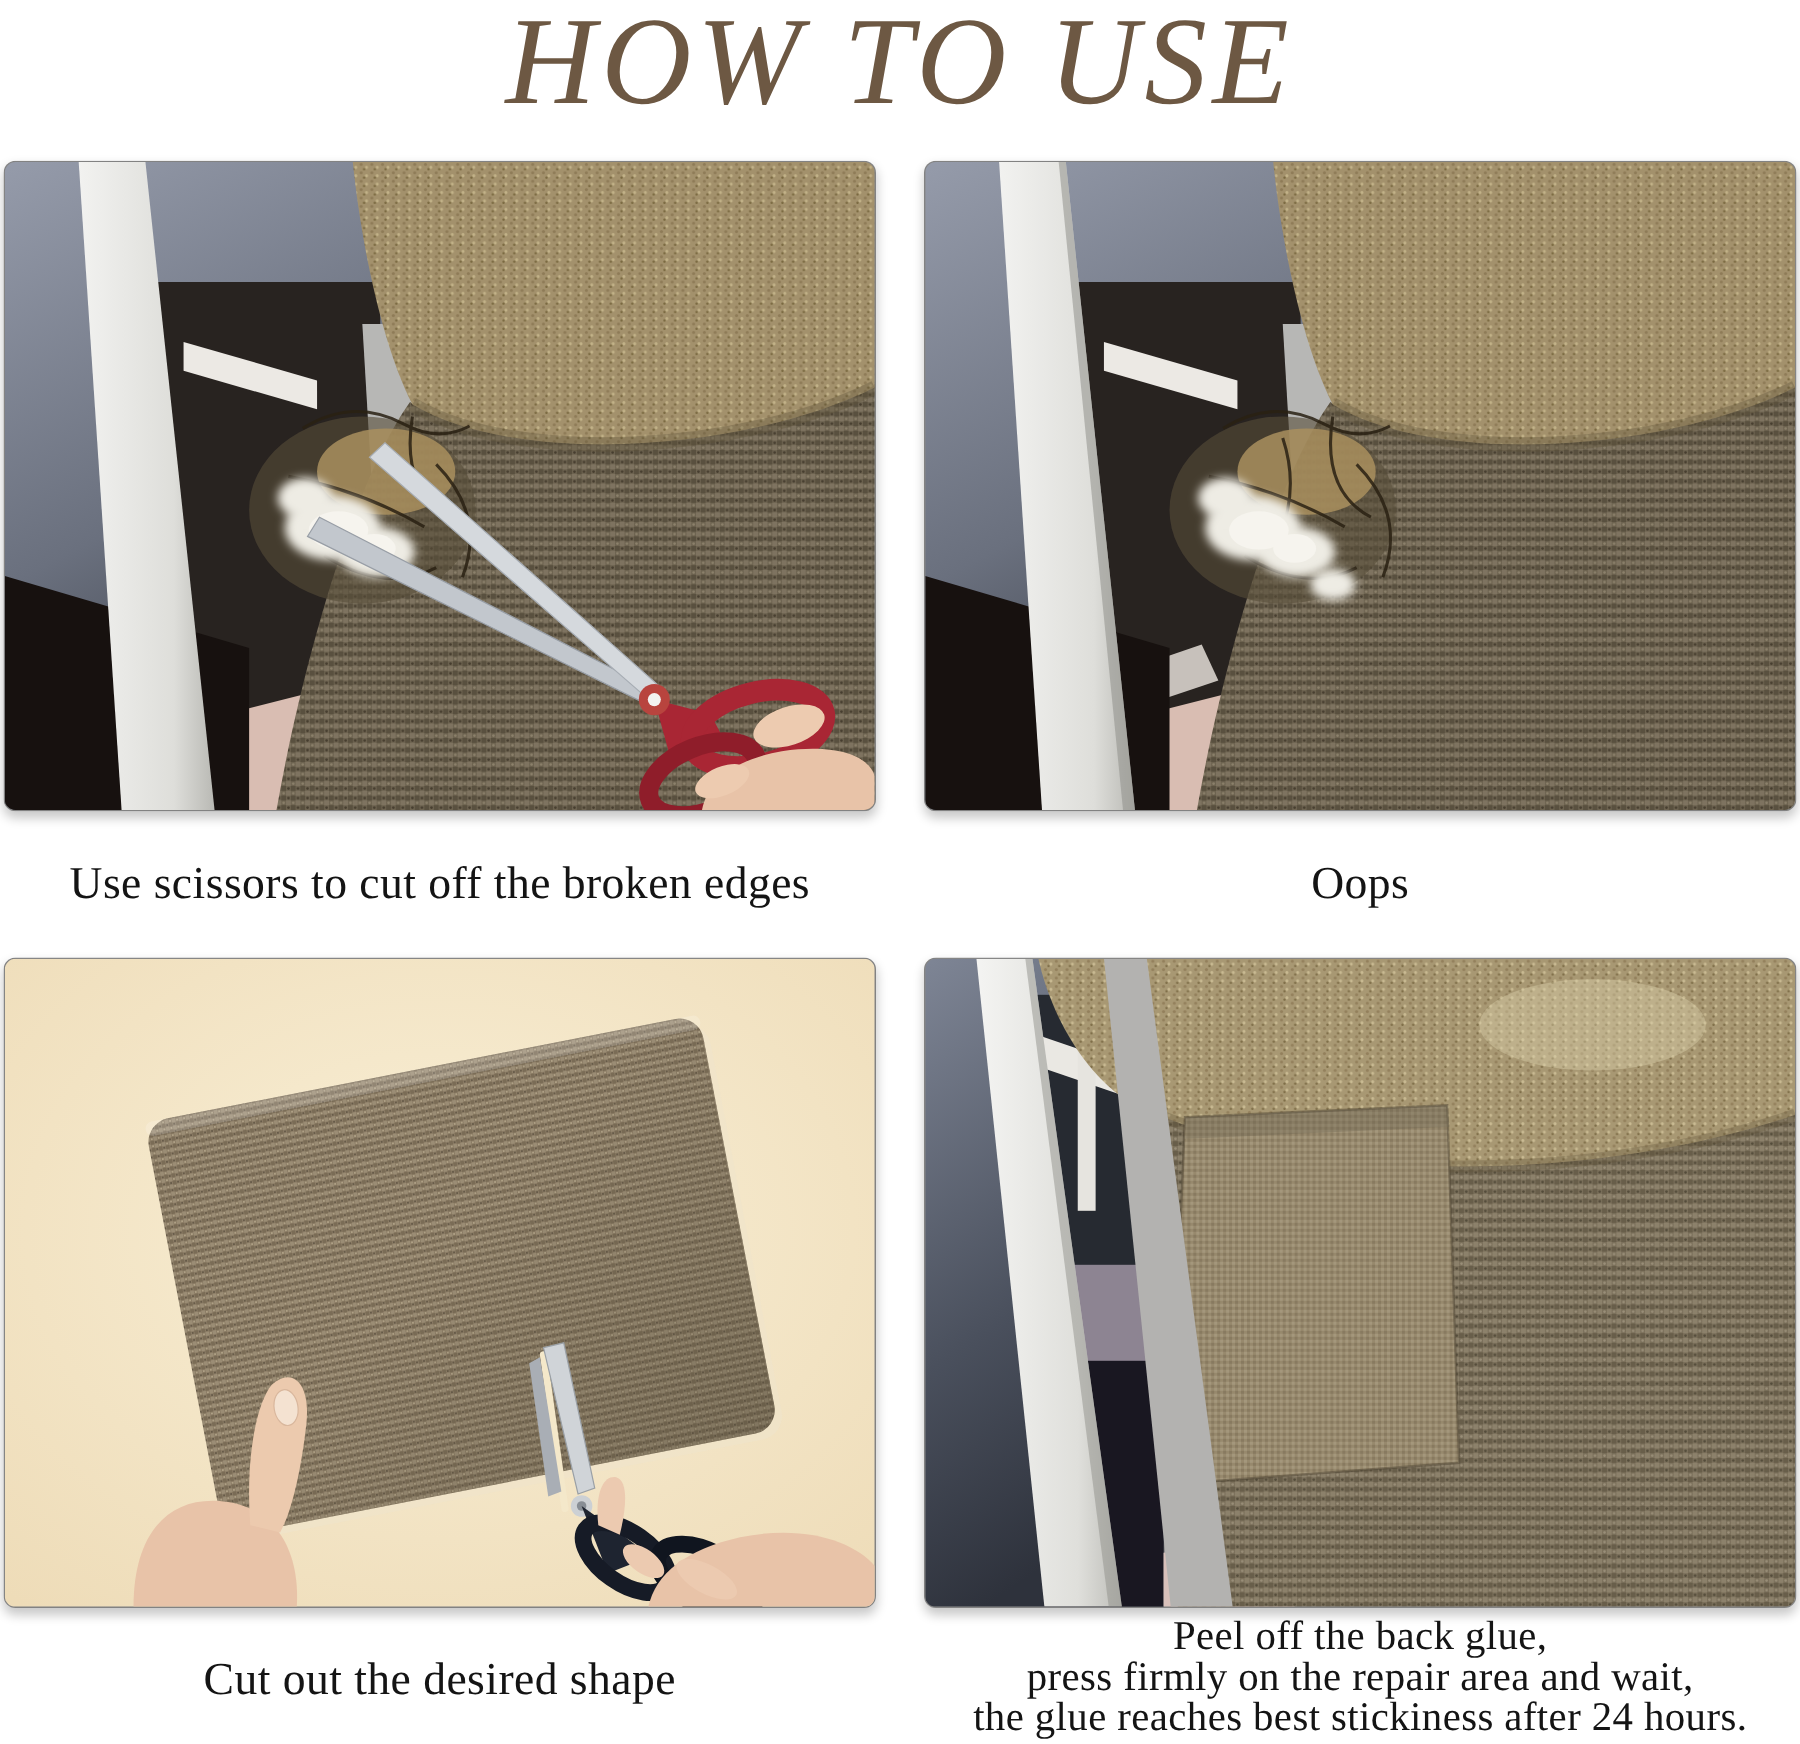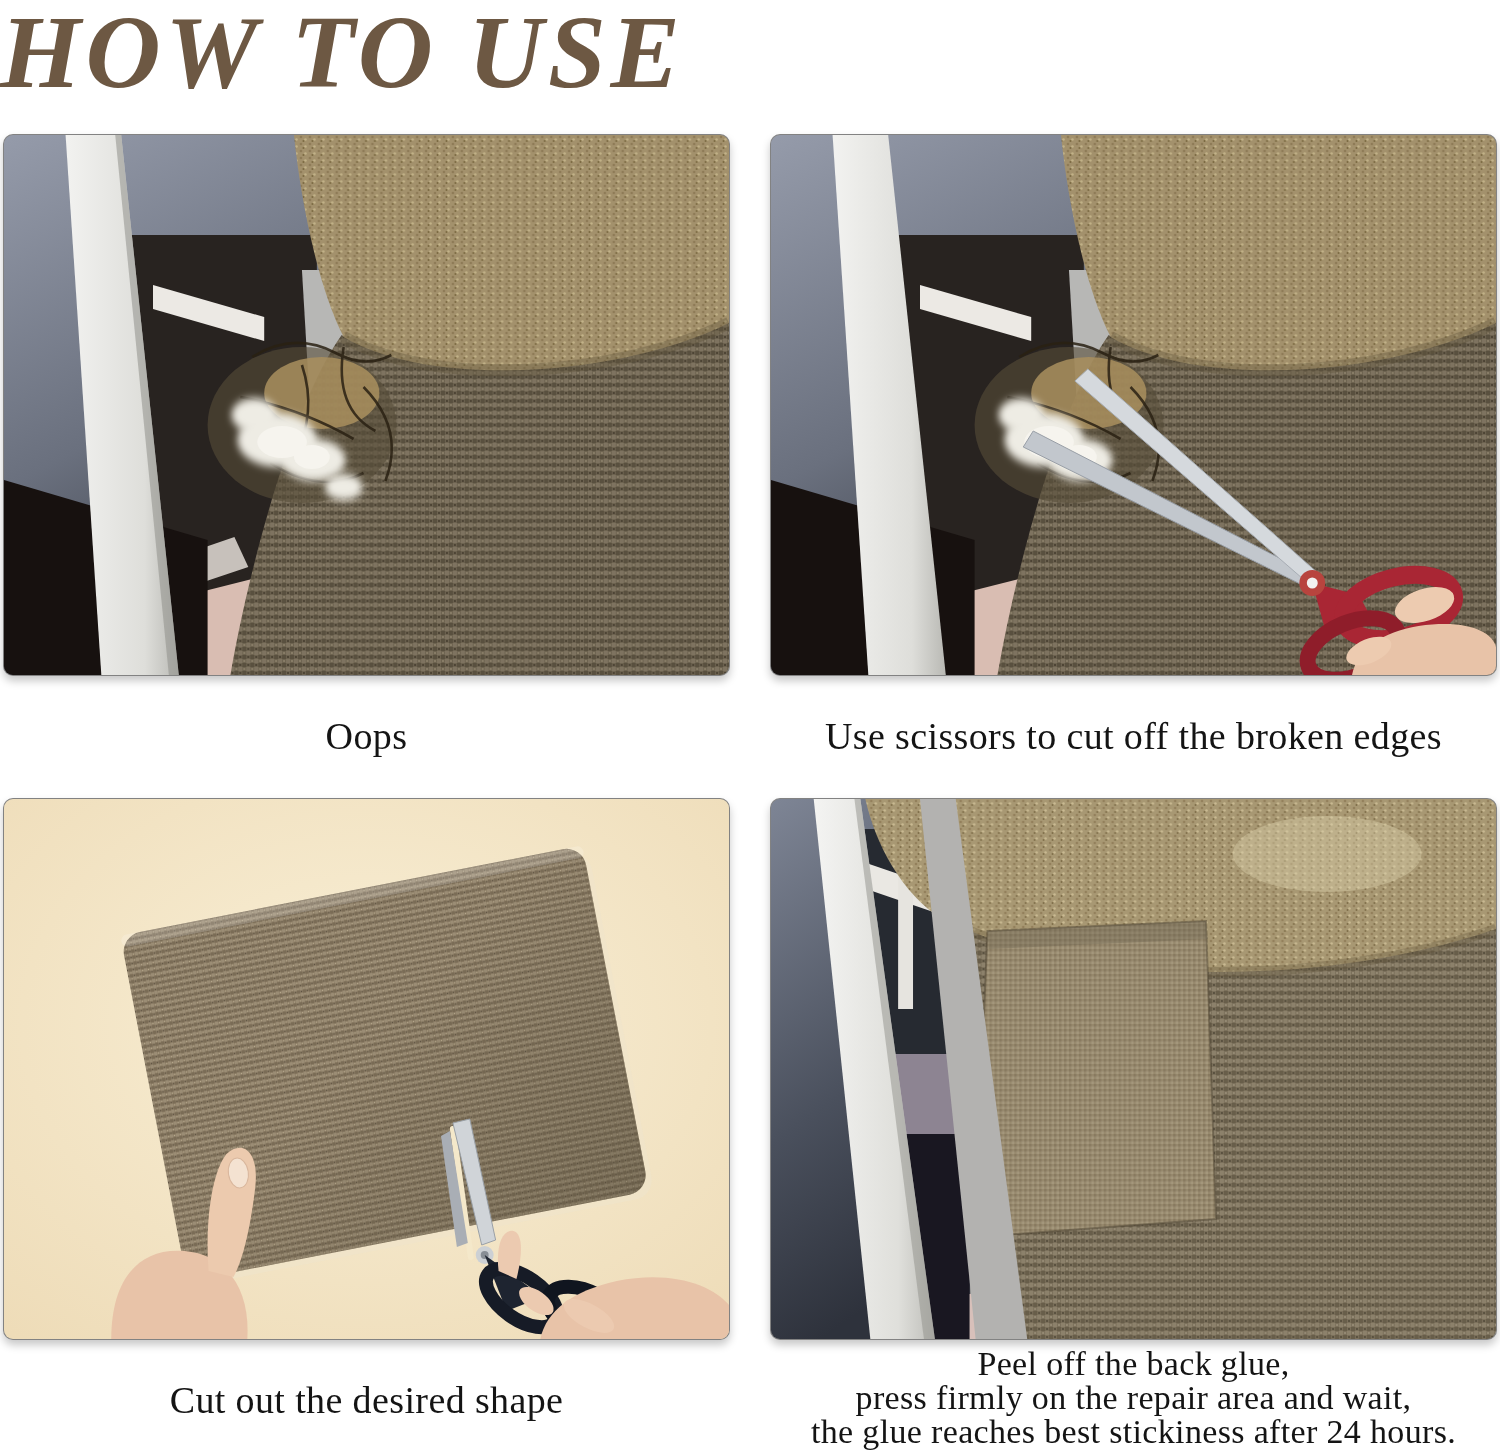--- a/index.html
+++ b/index.html
@@ -1,22 +1,22 @@
 <!DOCTYPE html>
 <html><head>
 <meta charset="utf-8">
 <style>
   html,body{margin:0;padding:0;background:#ffffff;}
   body{width:1500px;font-family:"Liberation Serif", serif;color:#151515;}
   .page{width:1500px;min-height:1453px;background:#fff;}
   .title{
     margin:4px 0 0 0;
-    text-align:left;
+    text-align:center;
     font-style:italic;
-    font-weight:bold;
+    font-weight:normal;
     font-size:104px;
     line-height:0.92;
     letter-spacing:0.045em;
     color:#6d5843;
   }
   .grid{
     display:grid;
     grid-template-columns:1fr 1fr;
     column-gap:40px;
     padding:0 3px;
@@ -52,88 +52,20 @@
 <div class="page">
 
   <h1 class="title">HOW TO USE</h1>
 
   <div class="grid">
 
     <figure class="step" style="margin:0">
       <div class="photo">
         <svg viewBox="0 0 730 540" preserveAspectRatio="none">
           <defs>
-            <linearGradient id="s1wall" x1="0" y1="0" x2="0.3" y2="1">
-              <stop offset="0" stop-color="#959baa"></stop>
-                <stop offset="0.6" stop-color="#6a707e"></stop>
-                <stop offset="1" stop-color="#3c4049"></stop>
-            </linearGradient>
-            <linearGradient id="s1post" x1="0" y1="0" x2="1" y2="0">
-              <stop offset="0" stop-color="#f2f2f0"></stop>
-                <stop offset="0.7" stop-color="#dededa"></stop>
-                <stop offset="1" stop-color="#b9b9b4"></stop>
-            </linearGradient>
-            <pattern id="s1side" width="8" height="8" patternUnits="userSpaceOnUse">
-              <rect width="8" height="8" fill="#6d6350"></rect>
-              <rect width="4" height="4" fill="#59503f"></rect>
-              <rect x="4" y="4" width="4" height="4" fill="#7e7360"></rect>
-              <circle cx="6" cy="2" r="1.1" fill="#453c2e"></circle>
-              <circle cx="2" cy="6" r="1.1" fill="#8d826c"></circle>
-            </pattern>
-            <pattern id="s1cush" width="9" height="7" patternUnits="userSpaceOnUse">
-              <rect width="9" height="7" fill="#a3916c"></rect>
-              <circle cx="2" cy="2" r="1.3" fill="#8e7b57"></circle>
-              <circle cx="6.5" cy="4.5" r="1.3" fill="#c2b288"></circle>
-              <circle cx="4.5" cy="6" r="1" fill="#79683f"></circle>
-            </pattern>
-            <filter id="s1blur" x="-50%" y="-50%" width="200%" height="200%">
-                <feGaussianBlur stdDeviation="4"></feGaussianBlur>
-              </filter>
-          </defs>
-          <rect x="0" y="0" width="320" height="540" fill="url(#s1wall)"></rect>
-          <rect x="115" y="100" width="200" height="360" fill="#282320"></rect>
-          <polygon points="150,150 262,182 262,206 150,174" fill="#ece9e4"></polygon>
-          <polygon points="150,430 232,402 246,432 156,462" fill="#d8d3cc" opacity="0.9"></polygon>
-          <polygon points="138,472 305,430 335,540 138,540" fill="#d9bdb2"></polygon>
-          <polygon points="0,345 205,405 205,540 0,540" fill="#17110f"></polygon>
-          <polygon points="300,135 352,135 372,540 324,540" fill="#b7b7b5"></polygon>
-          <polygon points="62,0 118,0 176,540 98,540" fill="url(#s1post)"></polygon>
-          <polygon points="112,0 118,0 176,540 166,540" fill="#8f8f8a" opacity="0.55"></polygon>
-
-          <path d="M340,200 C430,252 620,240 730,185 L730,540 L228,540 C250,415 295,262 340,200 Z" fill="url(#s1side)"></path>
-          <path d="M292,0 L730,0 L730,188 C620,242 430,254 342,202 C315,150 298,60 292,0 Z" fill="url(#s1cush)"></path>
-          <path d="M342,202 C430,254 620,242 730,188" fill="none" stroke="#5f5339" stroke-width="12" opacity="0.35"></path>
-
-          <ellipse cx="300" cy="290" rx="95" ry="78" fill="#564c39" opacity="0.6"></ellipse>
-          <ellipse cx="320" cy="258" rx="58" ry="36" fill="#a98f5e" opacity="0.85"></ellipse>
-          <g stroke="#2a2113" stroke-width="2.6" fill="none" opacity="0.85">
-            <path d="M250,222 q42,-26 84,-4 q30,16 56,2"></path>
-            <path d="M342,212 q-10,62 32,84"></path>
-            <path d="M268,328 q52,32 94,10"></path>
-            <path d="M362,252 q42,42 22,94"></path>
-            <path d="M238,262 q62,12 114,42"></path>
-            <path d="M300,230 q16,48 -8,92"></path>
-          </g>
-          <g>
-            <ellipse cx="275" cy="305" rx="40" ry="27" fill="#eeece4" filter="url(#s1blur)"></ellipse>
-            <ellipse cx="312" cy="325" rx="32" ry="21" fill="#eeece4" filter="url(#s1blur)"></ellipse>
-            <ellipse cx="252" cy="280" rx="23" ry="17" fill="#eeece4" filter="url(#s1blur)"></ellipse>
-            <ellipse cx="342" cy="352" rx="19" ry="13" fill="#eeece4" filter="url(#s1blur)"></ellipse>
-            <ellipse cx="280" cy="307" rx="25" ry="16" fill="#f6f4ee"></ellipse>
-            <ellipse cx="310" cy="322" rx="18" ry="12" fill="#f6f4ee"></ellipse>
-          </g>
-        </svg>
-      </div>
-      <figcaption class="cap">Oops</figcaption>
-    </figure>
-
-    <figure class="step" style="margin:0">
-      <div class="photo">
-        <svg viewBox="0 0 730 540" preserveAspectRatio="none">
-          <defs>
             <linearGradient id="s2wall" x1="0" y1="0" x2="0.3" y2="1">
               <stop offset="0" stop-color="#959baa"></stop>
                 <stop offset="0.6" stop-color="#6a707e"></stop>
                 <stop offset="1" stop-color="#3c4049"></stop>
             </linearGradient>
             <linearGradient id="s2post" x1="0" y1="0" x2="1" y2="0">
               <stop offset="0" stop-color="#f2f2f0"></stop>
                 <stop offset="0.7" stop-color="#dededa"></stop>
                 <stop offset="1" stop-color="#b9b9b4"></stop>
             </linearGradient>
@@ -197,20 +129,88 @@
           </g>
         </svg>
       </div>
       <figcaption class="cap">Use scissors to cut off the broken edges</figcaption>
     </figure>
 
     <figure class="step" style="margin:0">
       <div class="photo">
         <svg viewBox="0 0 730 540" preserveAspectRatio="none">
           <defs>
+            <linearGradient id="s1wall" x1="0" y1="0" x2="0.3" y2="1">
+              <stop offset="0" stop-color="#959baa"></stop>
+                <stop offset="0.6" stop-color="#6a707e"></stop>
+                <stop offset="1" stop-color="#3c4049"></stop>
+            </linearGradient>
+            <linearGradient id="s1post" x1="0" y1="0" x2="1" y2="0">
+              <stop offset="0" stop-color="#f2f2f0"></stop>
+                <stop offset="0.7" stop-color="#dededa"></stop>
+                <stop offset="1" stop-color="#b9b9b4"></stop>
+            </linearGradient>
+            <pattern id="s1side" width="8" height="8" patternUnits="userSpaceOnUse">
+              <rect width="8" height="8" fill="#6d6350"></rect>
+              <rect width="4" height="4" fill="#59503f"></rect>
+              <rect x="4" y="4" width="4" height="4" fill="#7e7360"></rect>
+              <circle cx="6" cy="2" r="1.1" fill="#453c2e"></circle>
+              <circle cx="2" cy="6" r="1.1" fill="#8d826c"></circle>
+            </pattern>
+            <pattern id="s1cush" width="9" height="7" patternUnits="userSpaceOnUse">
+              <rect width="9" height="7" fill="#a3916c"></rect>
+              <circle cx="2" cy="2" r="1.3" fill="#8e7b57"></circle>
+              <circle cx="6.5" cy="4.5" r="1.3" fill="#c2b288"></circle>
+              <circle cx="4.5" cy="6" r="1" fill="#79683f"></circle>
+            </pattern>
+            <filter id="s1blur" x="-50%" y="-50%" width="200%" height="200%">
+                <feGaussianBlur stdDeviation="4"></feGaussianBlur>
+              </filter>
+          </defs>
+          <rect x="0" y="0" width="320" height="540" fill="url(#s1wall)"></rect>
+          <rect x="115" y="100" width="200" height="360" fill="#282320"></rect>
+          <polygon points="150,150 262,182 262,206 150,174" fill="#ece9e4"></polygon>
+          <polygon points="150,430 232,402 246,432 156,462" fill="#d8d3cc" opacity="0.9"></polygon>
+          <polygon points="138,472 305,430 335,540 138,540" fill="#d9bdb2"></polygon>
+          <polygon points="0,345 205,405 205,540 0,540" fill="#17110f"></polygon>
+          <polygon points="300,135 352,135 372,540 324,540" fill="#b7b7b5"></polygon>
+          <polygon points="62,0 118,0 176,540 98,540" fill="url(#s1post)"></polygon>
+          <polygon points="112,0 118,0 176,540 166,540" fill="#8f8f8a" opacity="0.55"></polygon>
+
+          <path d="M340,200 C430,252 620,240 730,185 L730,540 L228,540 C250,415 295,262 340,200 Z" fill="url(#s1side)"></path>
+          <path d="M292,0 L730,0 L730,188 C620,242 430,254 342,202 C315,150 298,60 292,0 Z" fill="url(#s1cush)"></path>
+          <path d="M342,202 C430,254 620,242 730,188" fill="none" stroke="#5f5339" stroke-width="12" opacity="0.35"></path>
+
+          <ellipse cx="300" cy="290" rx="95" ry="78" fill="#564c39" opacity="0.6"></ellipse>
+          <ellipse cx="320" cy="258" rx="58" ry="36" fill="#a98f5e" opacity="0.85"></ellipse>
+          <g stroke="#2a2113" stroke-width="2.6" fill="none" opacity="0.85">
+            <path d="M250,222 q42,-26 84,-4 q30,16 56,2"></path>
+            <path d="M342,212 q-10,62 32,84"></path>
+            <path d="M268,328 q52,32 94,10"></path>
+            <path d="M362,252 q42,42 22,94"></path>
+            <path d="M238,262 q62,12 114,42"></path>
+            <path d="M300,230 q16,48 -8,92"></path>
+          </g>
+          <g>
+            <ellipse cx="275" cy="305" rx="40" ry="27" fill="#eeece4" filter="url(#s1blur)"></ellipse>
+            <ellipse cx="312" cy="325" rx="32" ry="21" fill="#eeece4" filter="url(#s1blur)"></ellipse>
+            <ellipse cx="252" cy="280" rx="23" ry="17" fill="#eeece4" filter="url(#s1blur)"></ellipse>
+            <ellipse cx="342" cy="352" rx="19" ry="13" fill="#eeece4" filter="url(#s1blur)"></ellipse>
+            <ellipse cx="280" cy="307" rx="25" ry="16" fill="#f6f4ee"></ellipse>
+            <ellipse cx="310" cy="322" rx="18" ry="12" fill="#f6f4ee"></ellipse>
+          </g>
+        </svg>
+      </div>
+      <figcaption class="cap">Oops</figcaption>
+    </figure>
+
+    <figure class="step" style="margin:0">
+      <div class="photo">
+        <svg viewBox="0 0 730 540" preserveAspectRatio="none">
+          <defs>
             <radialGradient id="s3bg" cx="0.5" cy="0.42" r="0.75">
               <stop offset="0" stop-color="#f9efd6"></stop>
                 <stop offset="1" stop-color="#eedcb8"></stop>
             </radialGradient>
             <pattern id="s3fab" width="6" height="6" patternUnits="userSpaceOnUse">
               <rect width="6" height="6" fill="#8b7c65"></rect>
               <rect width="3" height="3" fill="#7a6c56"></rect>
               <rect x="3" y="3" width="3" height="3" fill="#9b8d75"></rect>
               <circle cx="4.5" cy="1.5" r="0.8" fill="#5e5342"></circle>
               <circle cx="1.5" cy="4.5" r="0.8" fill="#b7a98d"></circle>

